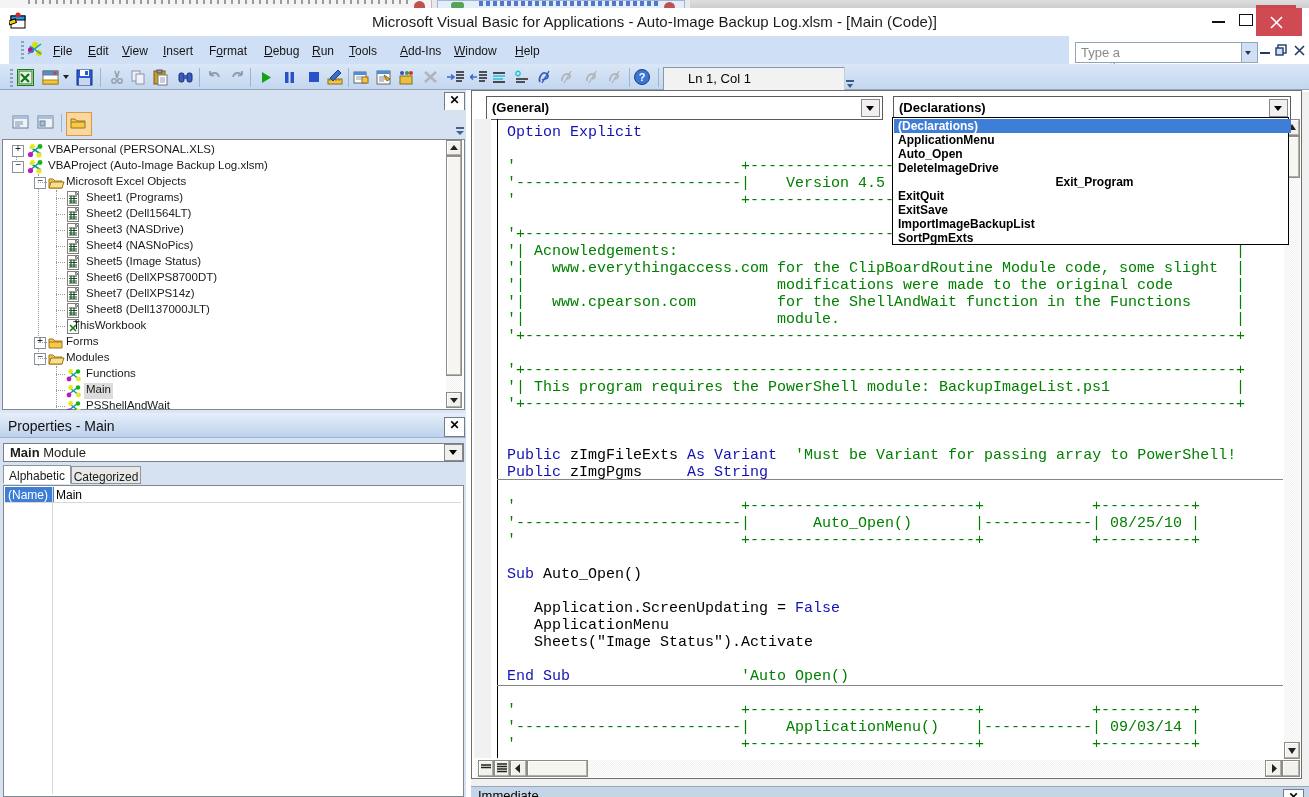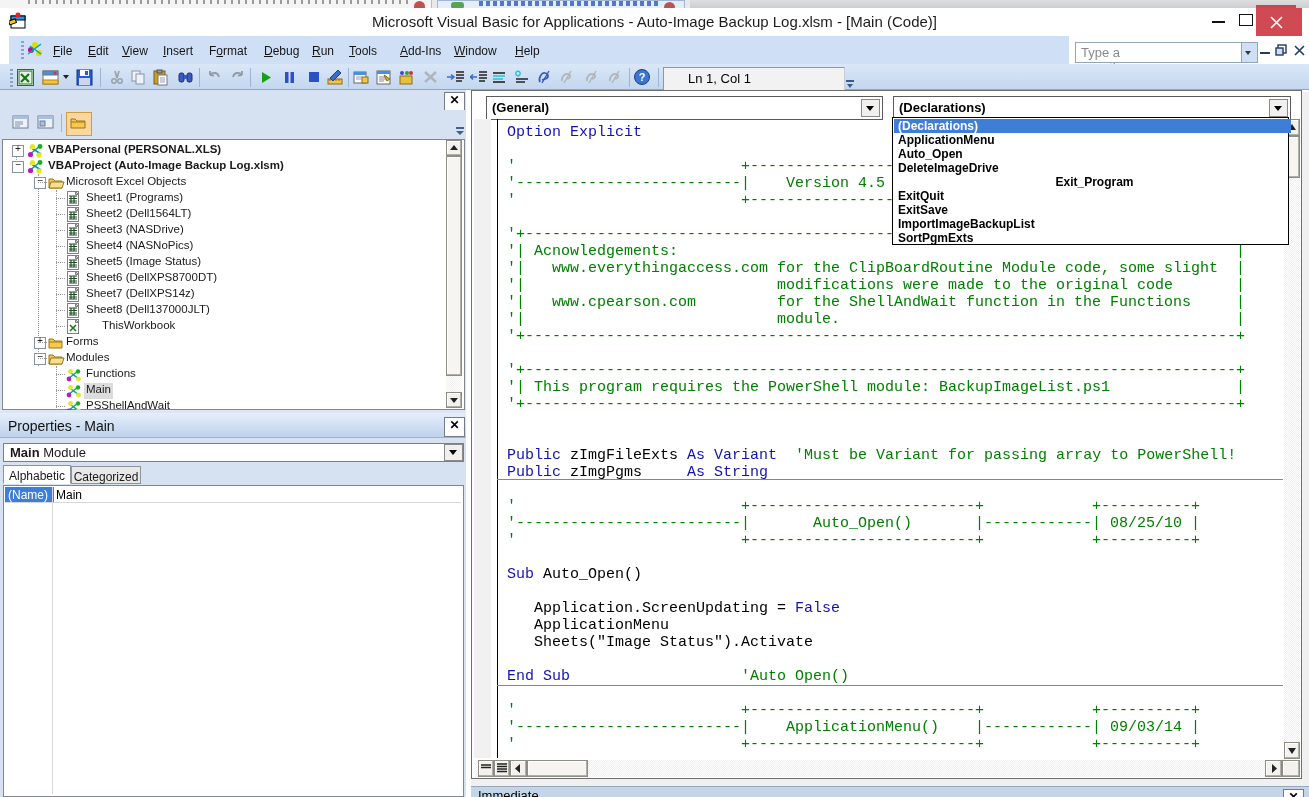--- a/index.html
+++ b/index.html
@@ -31,21 +31,21 @@
 #lnbox span{position:absolute;left:24px;top:3px;font-size:13px;color:#000}
 
 .ptitle{background:linear-gradient(#e6eefa,#bdd2ec);border-bottom:1px solid #9cb2d2;color:#111}
 .ptitle span{position:absolute;left:8px;top:3px;font-size:14px}
 .xbtn{width:19px;height:18px;background:#fdfdfd;border:1px solid #747c88;color:#000;
   font-weight:bold;font-size:12px;text-align:center;line-height:15px}
 #projpanel{left:0;top:90px;width:466px;height:320px;background:#d6e2f2}
 #projtbar{left:0;top:20px;width:466px;height:26px;background:#d6e2f2}
 #projtree{left:2px;top:49px;width:461px;height:269px;background:#fff;border:1px solid #82878f}
 .trow{position:absolute;left:0;height:16px;width:440px;font-size:11.5px;white-space:nowrap}
-.trow b{font-weight:bold}
+.trow b{font-weight:normal}
 .pm{position:absolute;width:10px;height:10px;border:1px solid #8a929c;background:#fff;
   font:10px/8px "Liberation Mono",monospace;text-align:center;color:#222}
 
 #proppanel{left:0;top:413px;width:466px;height:384px;background:#d6e2f2}
 #propcombo{left:3px;top:30px;width:459px;height:17px;background:#fff;border:1px solid #777f8b}
 #proptabs{left:3px;top:52px;width:459px;height:20px}
 .ptab{position:absolute;top:0;height:19px;border:1px solid #8e959e;background:#e8e8e6;
   font-size:12px;text-align:center;padding-top:3px;box-sizing:border-box}
 #propgrid{left:3px;top:72px;width:459px;height:310px;background:#fff;border:1px solid #82878f}
 
@@ -373,21 +373,21 @@
         <rect x="1.5" y="0.5" width="11" height="14" fill="#fff" stroke="#808080"></rect>
         <path d="M9.5 0.5 l3 3 l-3 0 z" fill="#cfd4da" stroke="#808080"></path>
         <path d="M3 5 h8 M3 7.5 h8 M3 10 h8 M3 12 h8 M5 5 v7 M8 5 v7" stroke="#234f28" stroke-width="1.2" fill="none"></path>
       </svg>
 <div class="trow abs" style="left:84px;top:303px;width:auto;padding:0 2px">Sheet8 (Dell137000JLT)</div>
 <svg class="abs" style="left:66px;top:319px" width="15" height="15">
         <rect x="1.5" y="0.5" width="11" height="14" fill="#fff" stroke="#808080"></rect>
         <path d="M9.5 0.5 l3 3 l-3 0 z" fill="#cfd4da" stroke="#808080"></path>
         <path d="M4 6 l6 6 M10 6 l-6 6" stroke="#1a7a1a" stroke-width="1.6"></path>
       </svg>
-<div class="trow abs" style="left:100px;top:319px;width:auto;padding:0 2px">ThisWorkbook</div>
+<div class="trow abs" style="left:71px;top:319px;width:auto;padding:0 2px">ThisWorkbook</div>
 <div class="pm" style="left:34px;top:337px">+</div>
 <svg class="abs" style="left:48px;top:336px" width="17" height="14">
         <path d="M1 3 L1 12 L14 12 L14 5 L7 5 L5 3 Z" fill="#f8c84a" stroke="#9a7618"></path>
         <path d="M1 6 L14 6" stroke="#9a7618"></path>
       </svg>
 <div class="trow abs" style="left:64px;top:335px;width:auto;padding:0 2px">Forms</div>
 <div class="pm" style="left:34px;top:353px">−</div>
 <svg class="abs" style="left:48px;top:352px" width="17" height="14">
         <path d="M1 3 L1 12 L14 12 L14 5 L7 5 L5 3 Z" fill="#f8c84a" stroke="#9a7618"></path>
         <path d="M3 6 L16 6 L14 12 L1 12 Z" fill="#fadf8e" stroke="#9a7618"></path>

